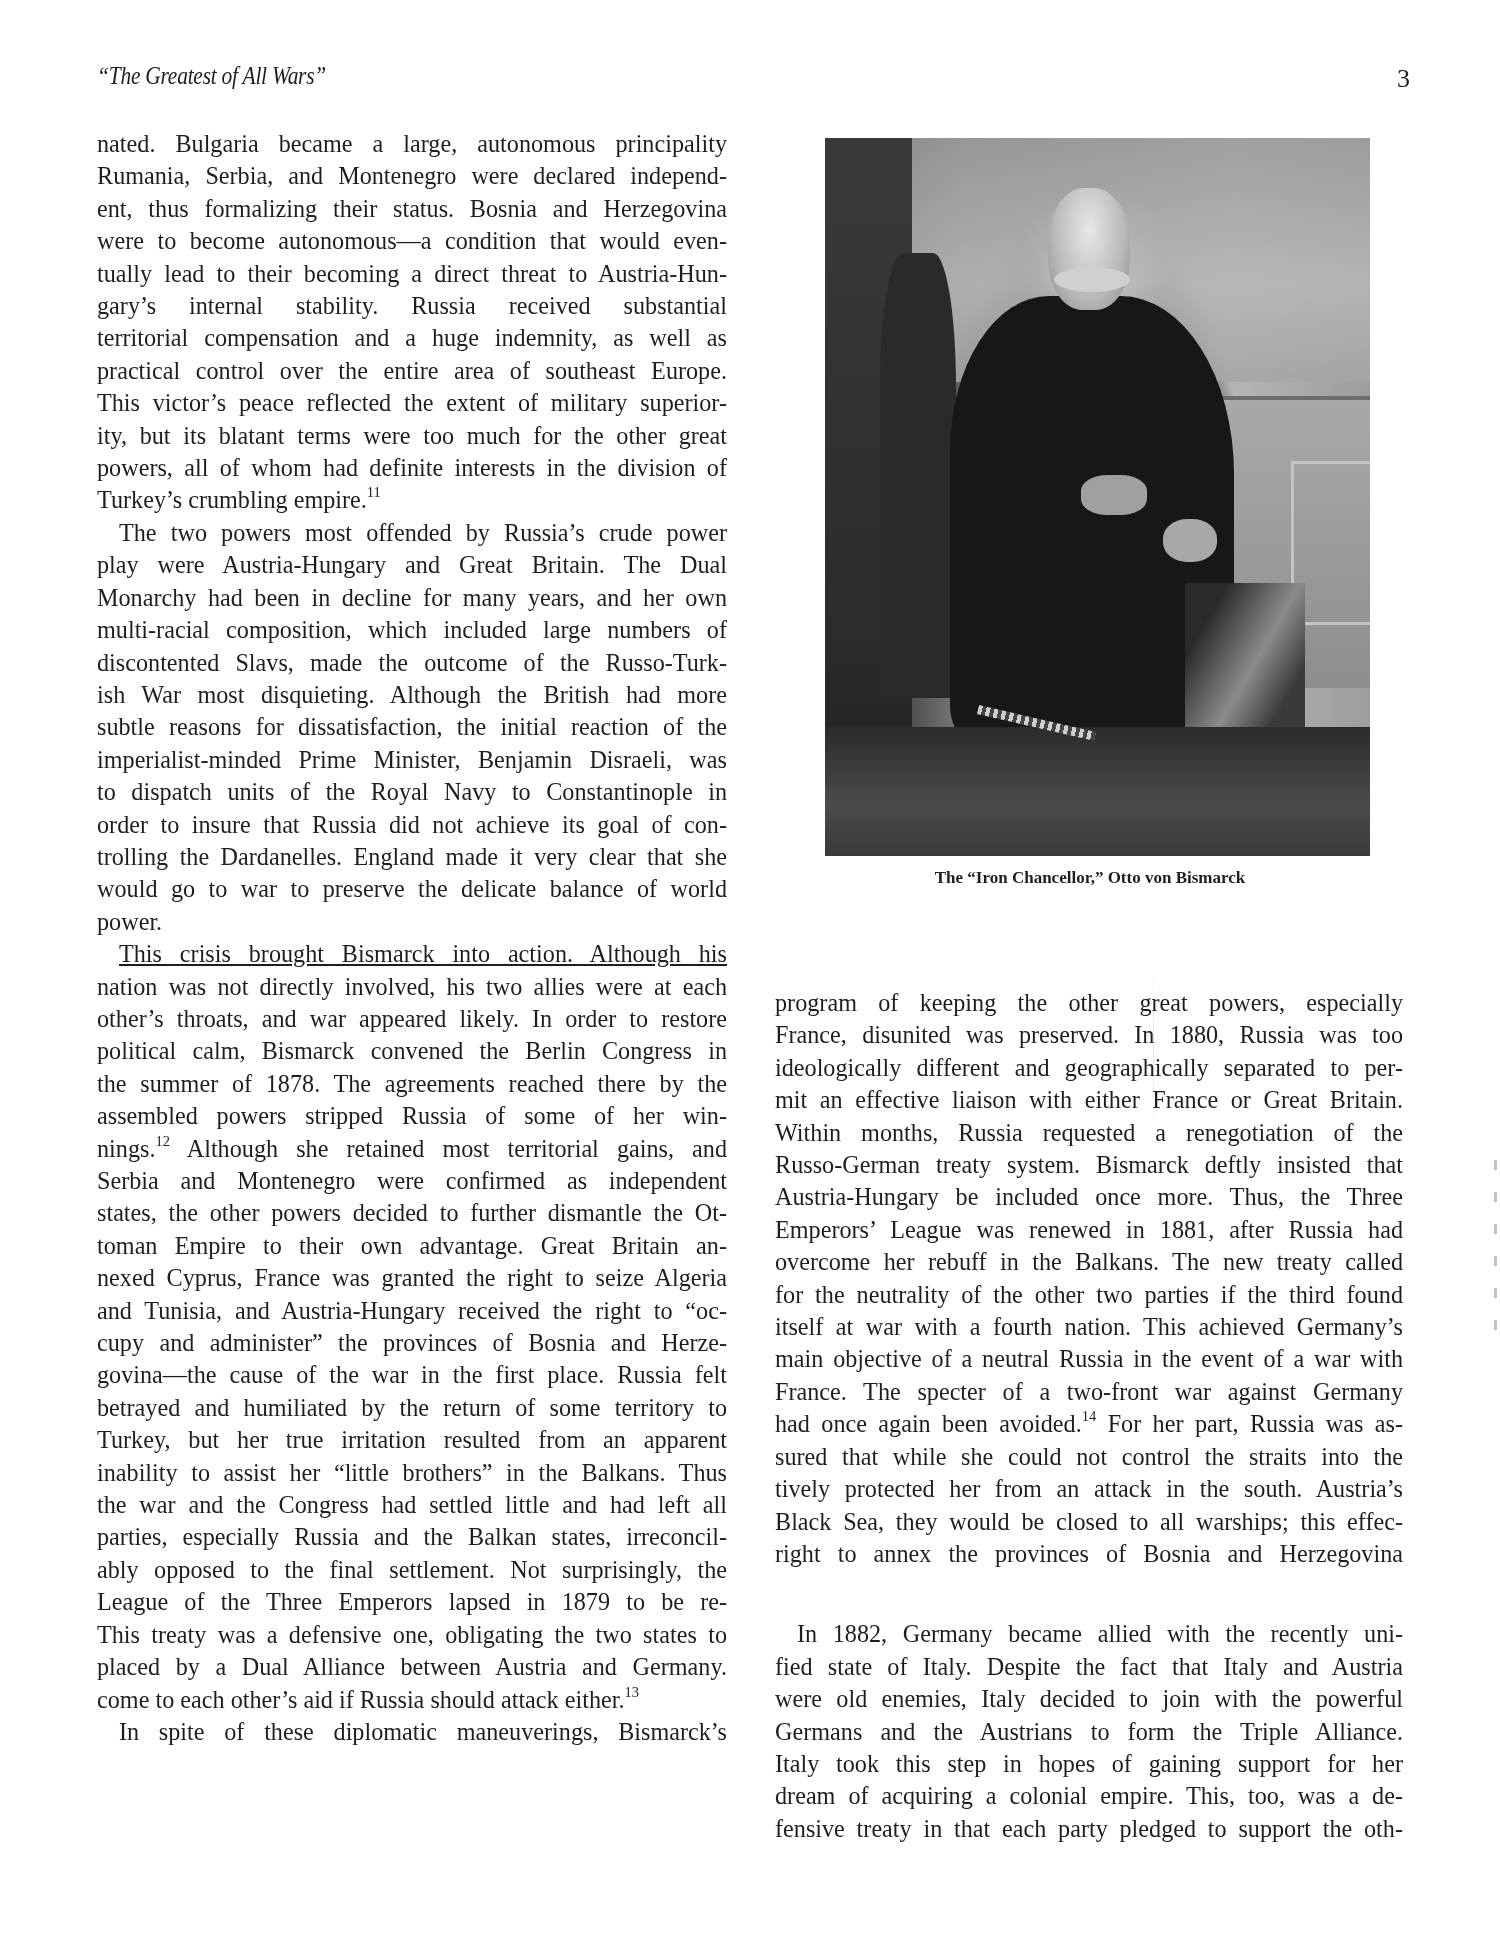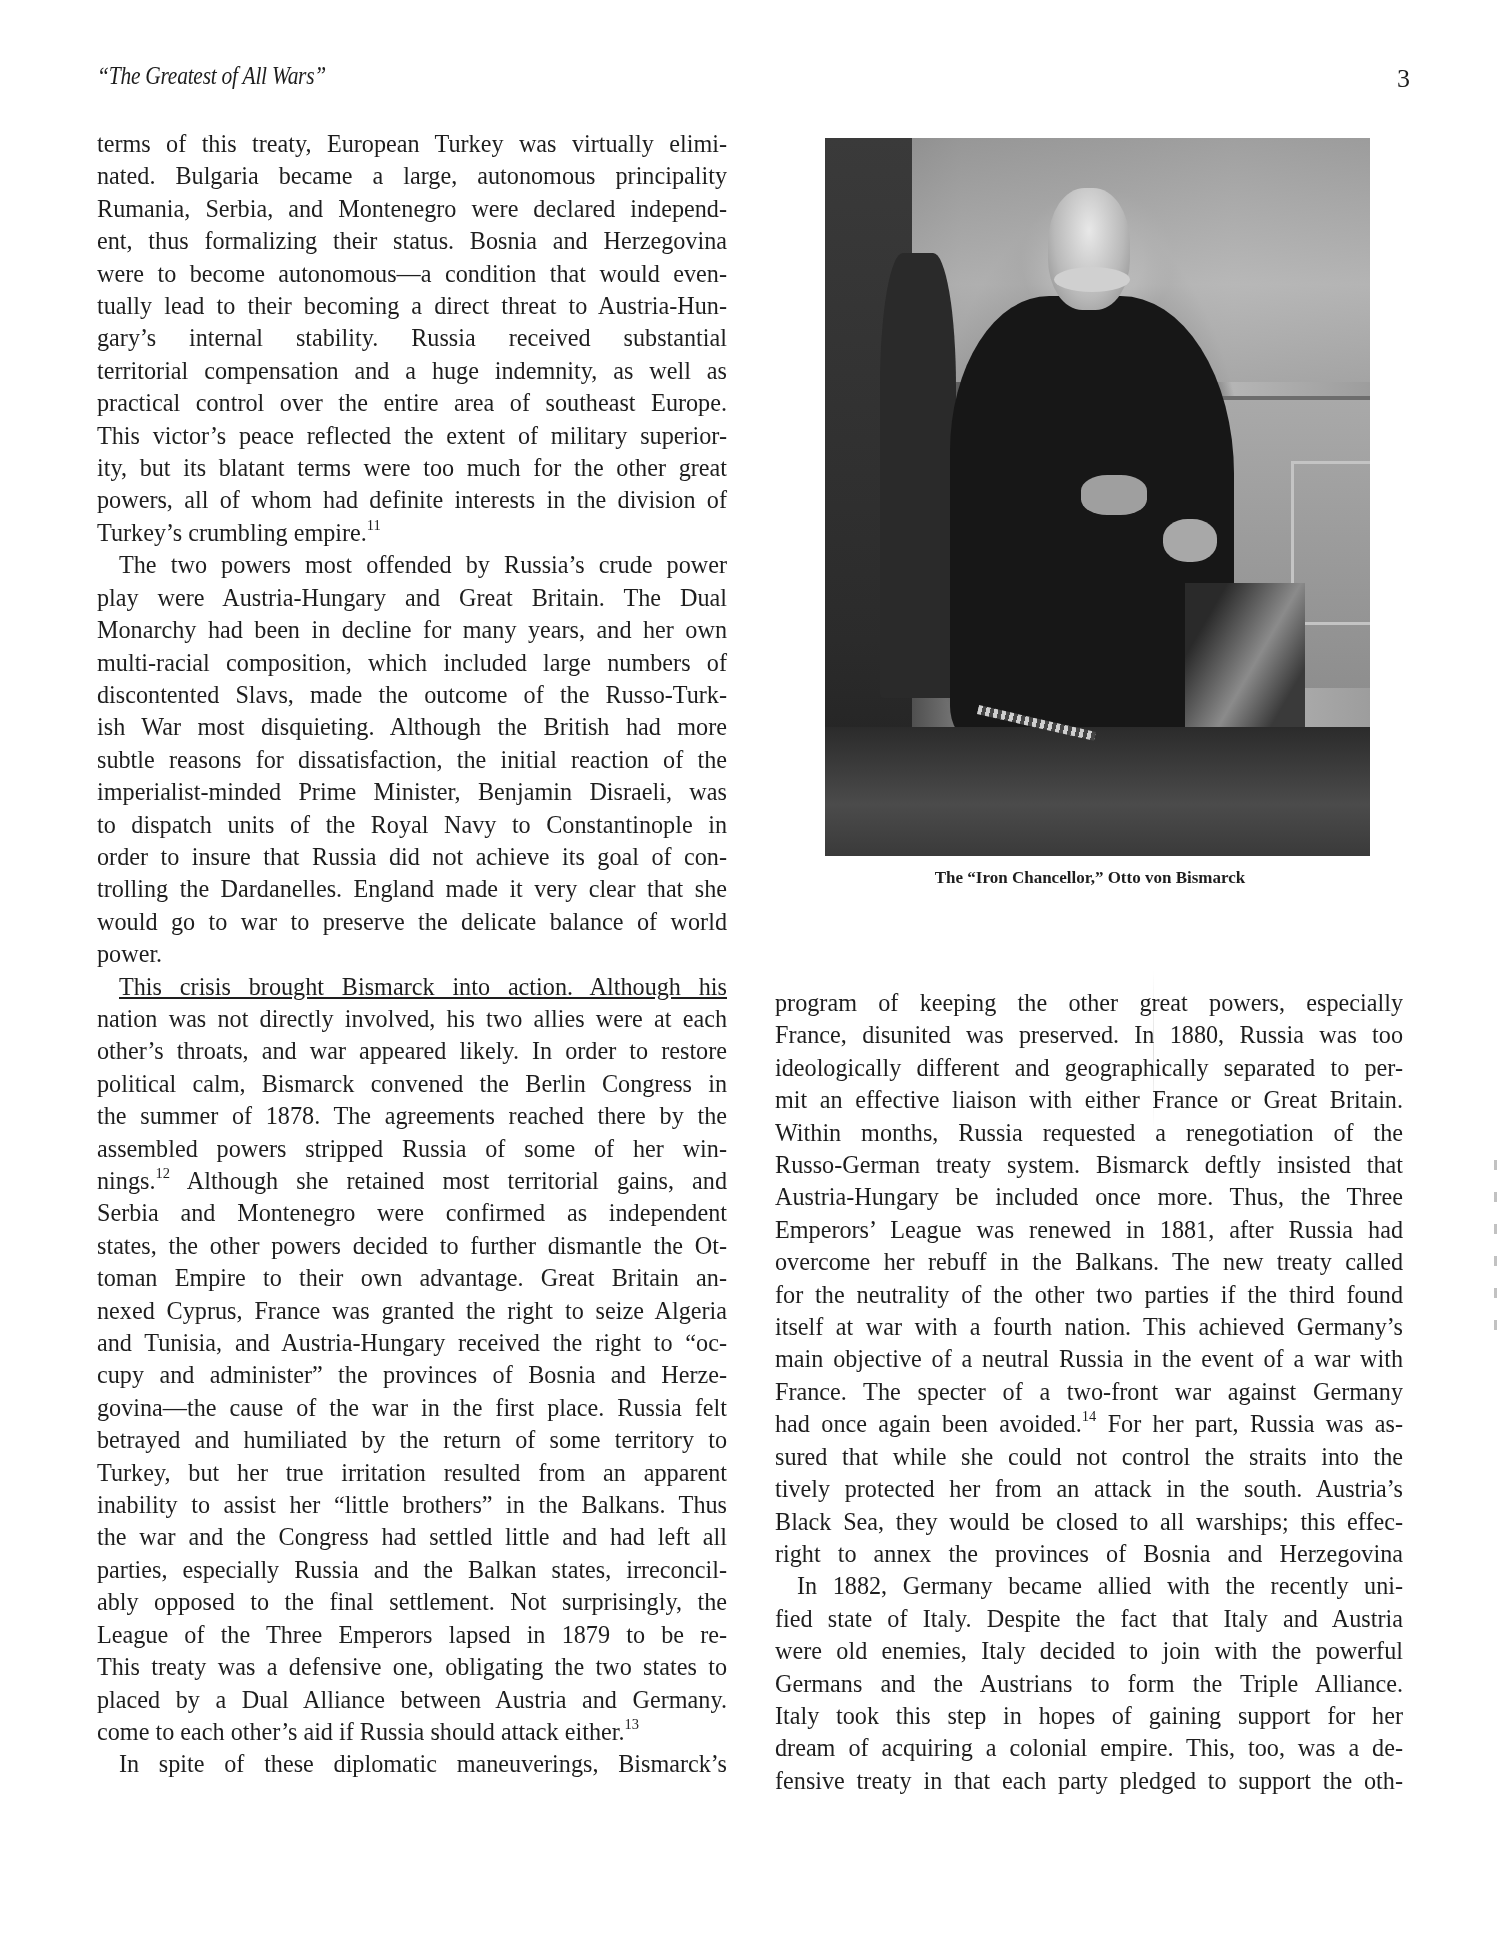--- a/index.html
+++ b/index.html
@@ -58,21 +58,20 @@
                background: repeating-linear-gradient(180deg, #999 0 10px, rgba(0,0,0,0) 10px 32px); opacity: .6; }
 </style>
 </head>
 <body>
 
 <div class="running-head">“The Greatest of All Wars”</div>
 <div class="page-number">3</div>
 
 <div class="col left-col">
     <p>
-      <span class="line"><span>terms of this treaty, European Turkey was virtually elimi-</span></span>
       <span class="line"><span>nated. Bulgaria became a large, autonomous principality</span></span>
       <span class="line"><span>Rumania, Serbia, and Montenegro were declared independ-</span></span>
       <span class="line"><span>ent, thus formalizing their status. Bosnia and Herzegovina</span></span>
       <span class="line"><span>were to become autonomous—a condition that would even-</span></span>
       <span class="line"><span>tually lead to their becoming a direct threat to Austria-Hun-</span></span>
       <span class="line"><span>gary’s internal stability. Russia received substantial</span></span>
       <span class="line"><span>territorial compensation and a huge indemnity, as well as</span></span>
       <span class="line"><span>practical control over the entire area of southeast Europe.</span></span>
       <span class="line"><span>This victor’s peace reflected the extent of military superior-</span></span>
       <span class="line"><span>ity, but its blatant terms were too much for the other great</span></span>
@@ -159,21 +158,21 @@
       <span class="line"><span>itself at war with a fourth nation. This achieved Germany’s</span></span>
       <span class="line"><span>main objective of a neutral Russia in the event of a war with</span></span>
       <span class="line"><span>France. The specter of a two-front war against Germany</span></span>
       <span class="line"><span>had once again been avoided.</span><sup>14</sup><span> For her part, Russia was as-</span></span>
       <span class="line"><span>sured that while she could not control the straits into the</span></span>
       <span class="line"><span>tively protected her from an attack in the south. Austria’s</span></span>
       <span class="line"><span>Black Sea, they would be closed to all warships; this effec-</span></span>
       <span class="line"><span>right to annex the provinces of Bosnia and Herzegovina</span></span>
     </p>
     <p>
-      <span class="line" style="padding-left: 22px;"><span>In 1882, Germany became allied with the recently uni-</span></span>
+      <span class="line" style="padding-left: 22px; margin-top: 48px;"><span>In 1882, Germany became allied with the recently uni-</span></span>
       <span class="line"><span>fied state of Italy. Despite the fact that Italy and Austria</span></span>
       <span class="line"><span>were old enemies, Italy decided to join with the powerful</span></span>
       <span class="line"><span>Germans and the Austrians to form the Triple Alliance.</span></span>
       <span class="line"><span>Italy took this step in hopes of gaining support for her</span></span>
       <span class="line"><span>dream of acquiring a colonial empire. This, too, was a de-</span></span>
       <span class="line"><span>fensive treaty in that each party pledged to support the oth-</span></span>
     </p>
   </div>
 
 <div class="scan-line"></div>

